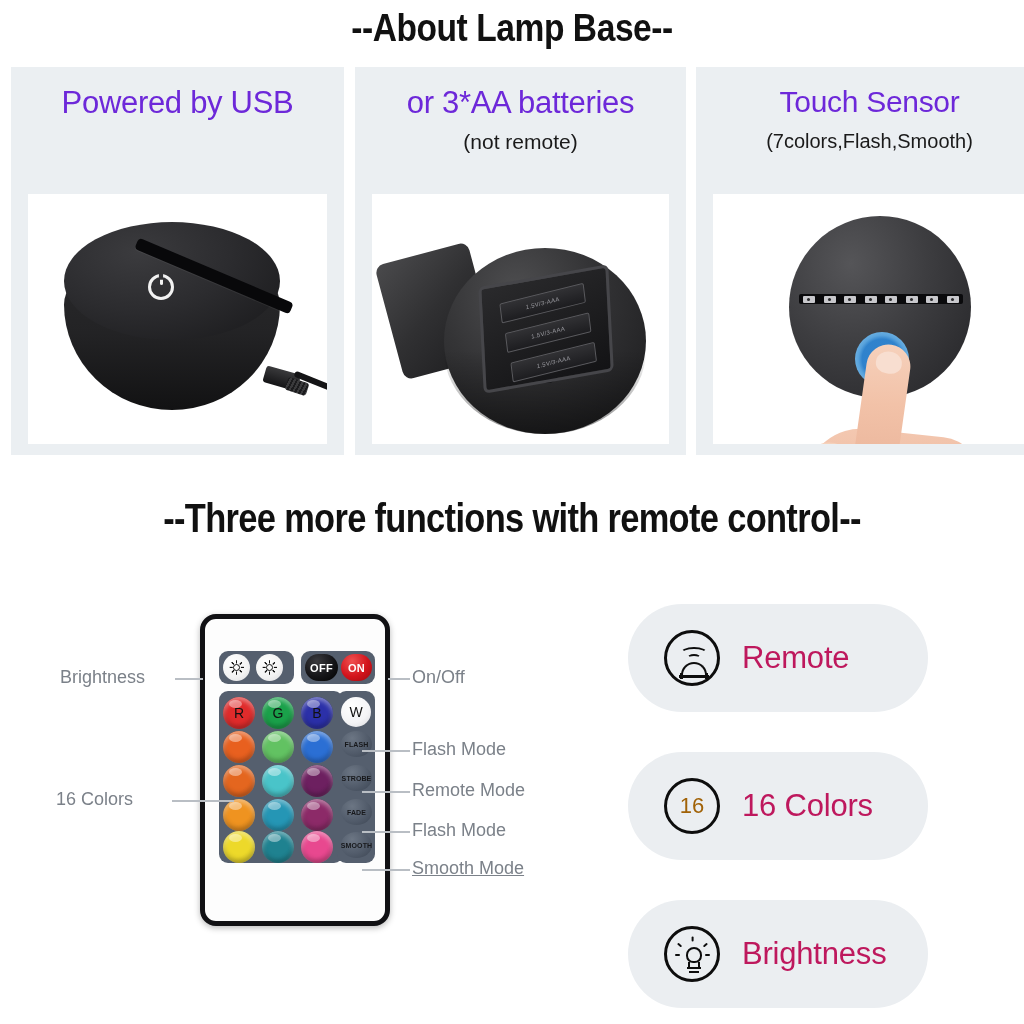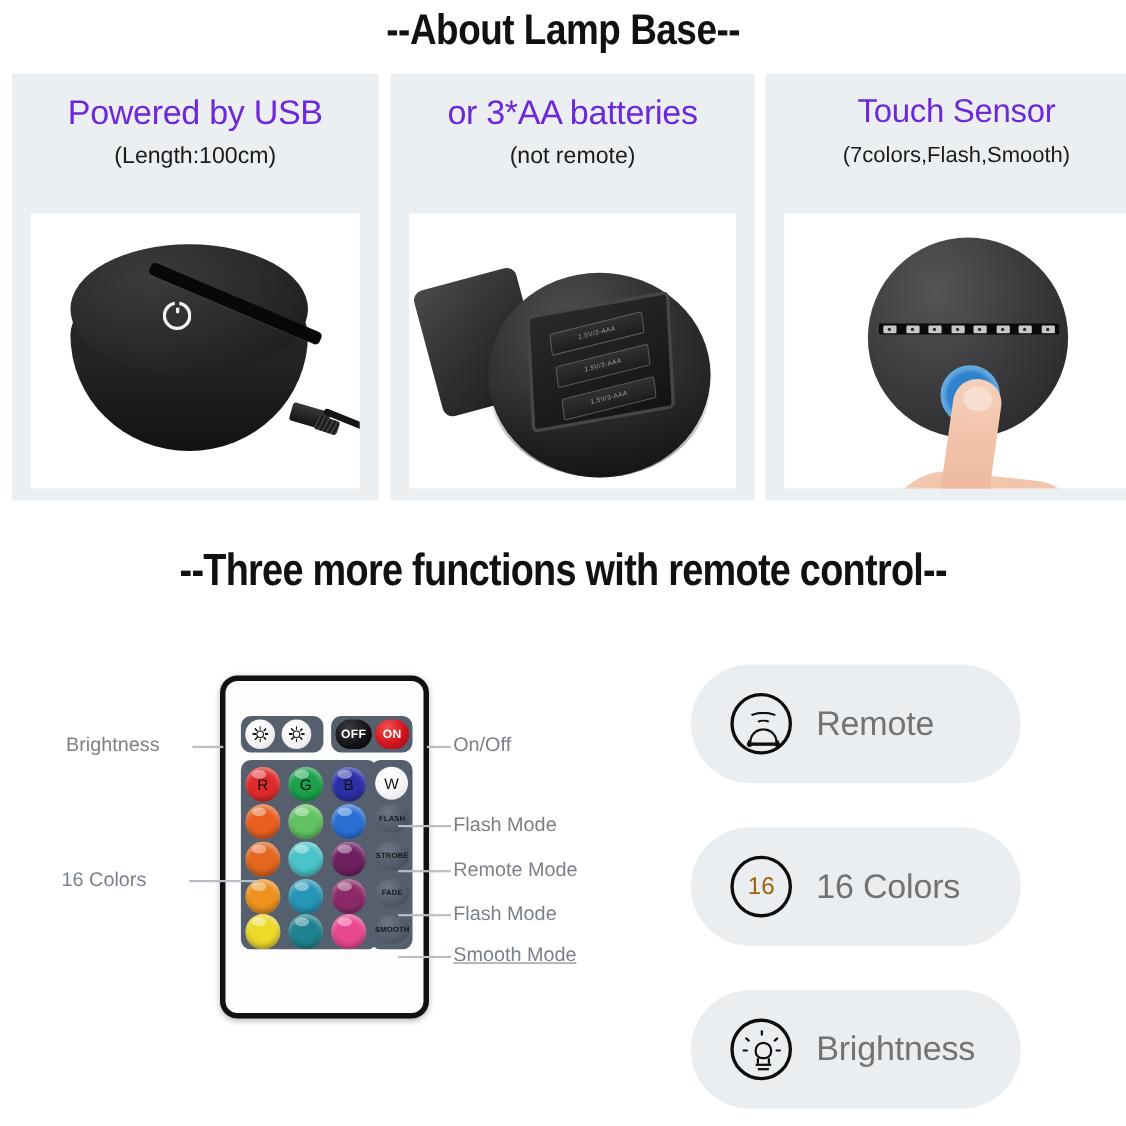--- a/index.html
+++ b/index.html
@@ -262,21 +262,21 @@
 
   
   .pill {
     position: absolute; left: 628px; width: 300px; height: 108px;
     background: #ebeef1; border-radius: 54px;
     display: flex; align-items: center; padding-left: 36px; gap: 22px;
   }
   #pill-0 { top: 604px; }
   #pill-1 { top: 752px; }
   #pill-2 { top: 900px; }
-  .pill-label { font-size: 31px; color: #737373; letter-spacing: -0.2px; }
+  .pill-label { font-size: 31px; color: #be185d; letter-spacing: -0.2px; }
   .pill-icon {
     width: 56px; height: 56px; border: 3px solid #0d0d0d; border-radius: 50%;
     position: relative; flex: 0 0 56px;
   }
   
   .ic-dome {
     position:absolute; left:14px; top:29px; width:26px; height:13px;
     border:2.6px solid #0d0d0d; border-bottom:none; border-radius:13px 13px 0 0;
   }
   .ic-dome-base {
@@ -313,21 +313,20 @@
 </style>
 </head>
 <body>
 
 <div id="page">
 
   <div class="section-title" id="title-about">--About Lamp Base--</div>
 
   <div class="card" id="card-0">
     <div class="card-title">Powered by USB</div>
-    <div class="card-sub">(Length:100cm)</div>
     <div class="card-photo">
       <div class="base1-wrap">
         <div class="base1-body"></div>
         <div class="base1-top">
           <div class="base1-slot"></div>
           <div class="base1-power"></div>
         </div>
         <div class="base1-plug"></div>
         <div class="base1-cord2"></div>
         <div class="base1-cord"></div>

